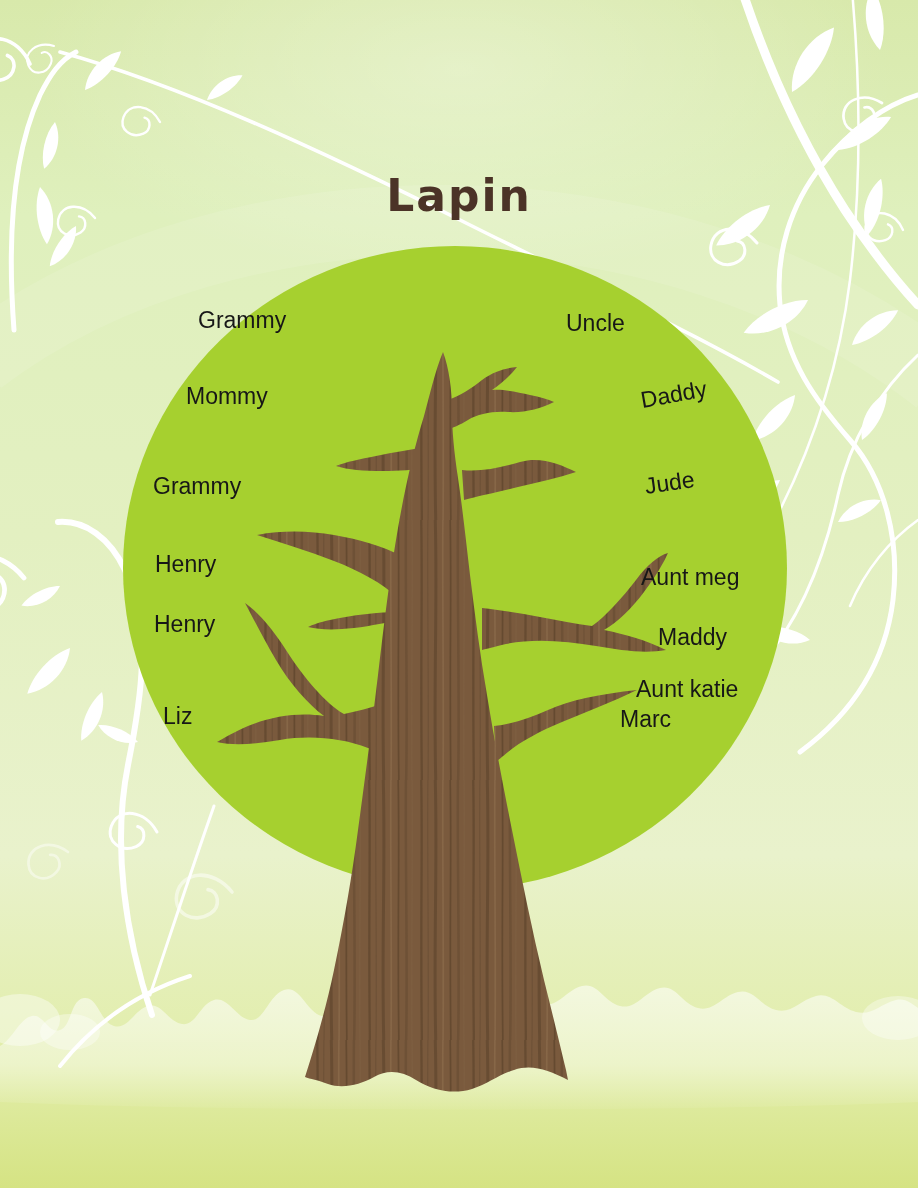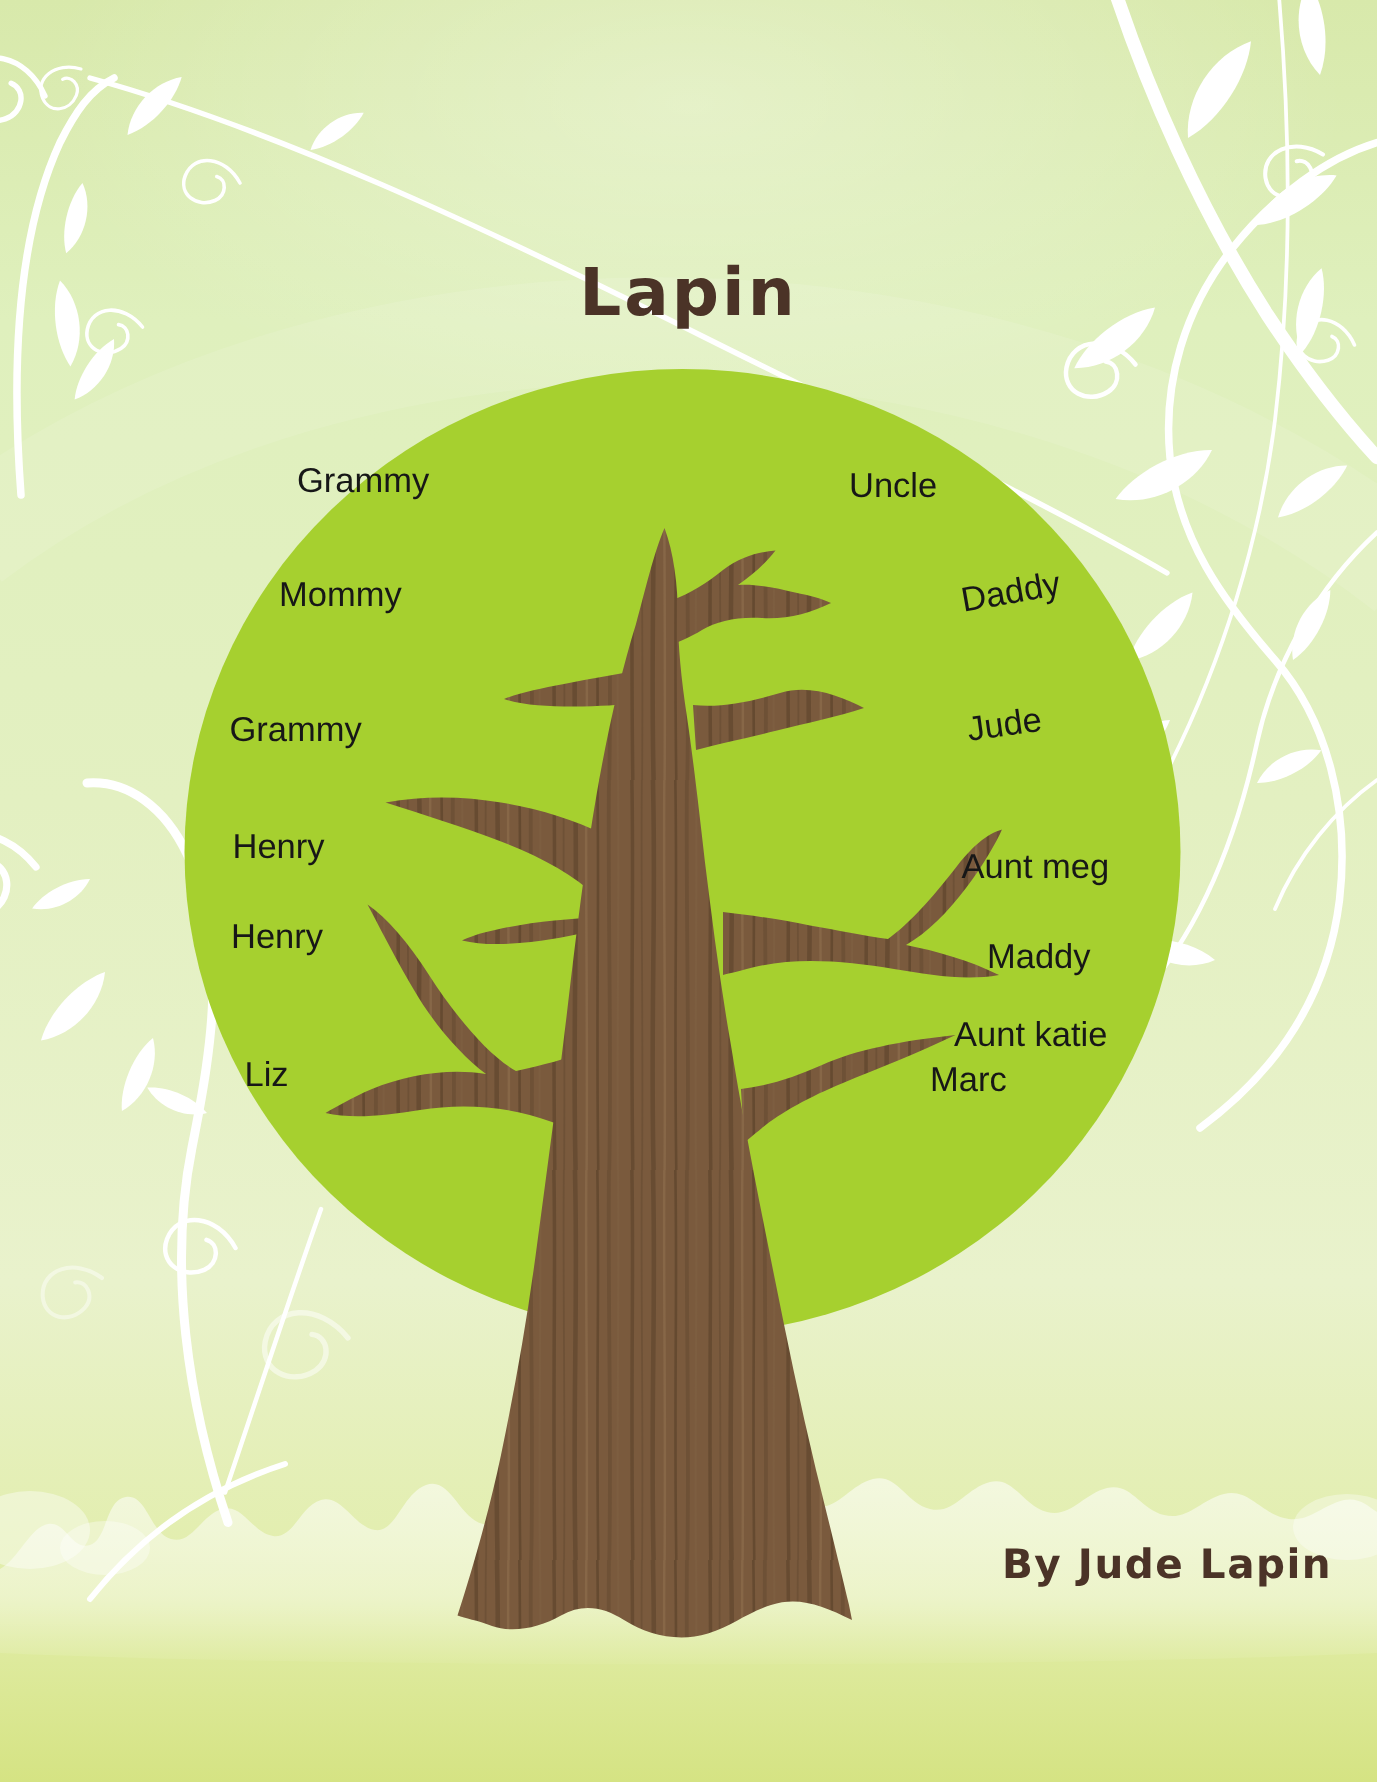--- a/index.html
+++ b/index.html
@@ -229,15 +229,14 @@
   <div class="member m-emerson">Grammy</div>
   <div class="member m-jude">Jude</div>
   <div class="member m-ollie">Henry</div>
   <div class="member m-auntmeg">Aunt meg</div>
   <div class="member m-henry">Henry</div>
   <div class="member m-maddy">Maddy</div>
   <div class="member m-auntkatie">Aunt katie</div>
   <div class="member m-marc">Marc</div>
   <div class="member m-liz">Liz</div>
 
-  <div class="byline">By Jude Lapin</div>
 
 </div>
 
 </body></html>

